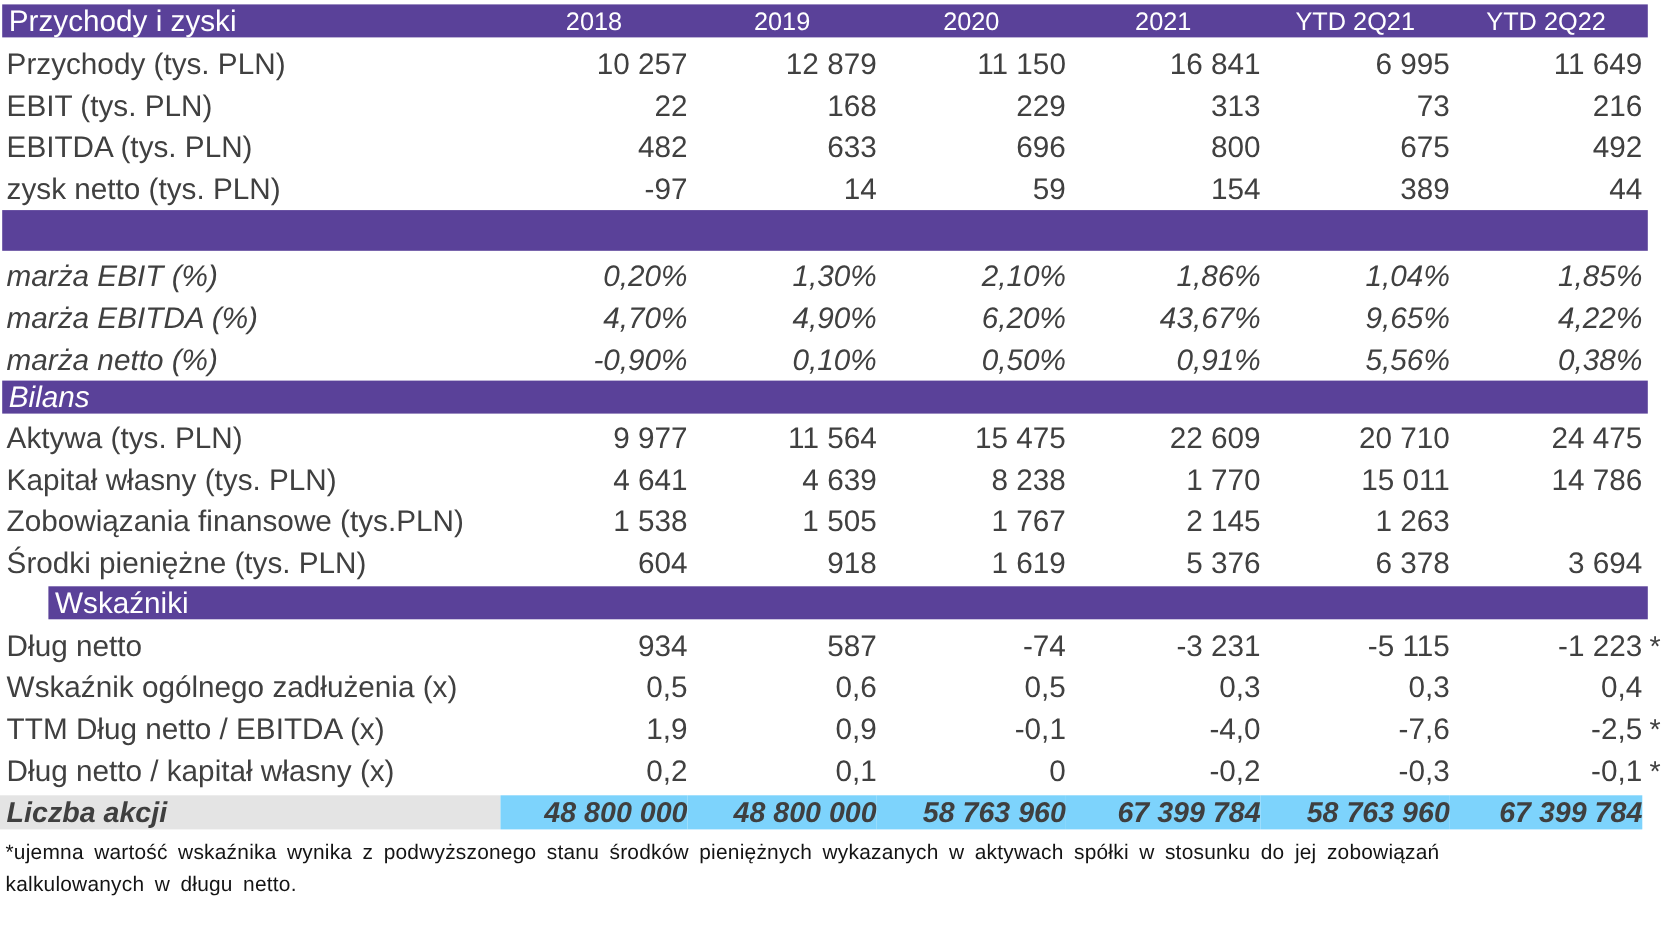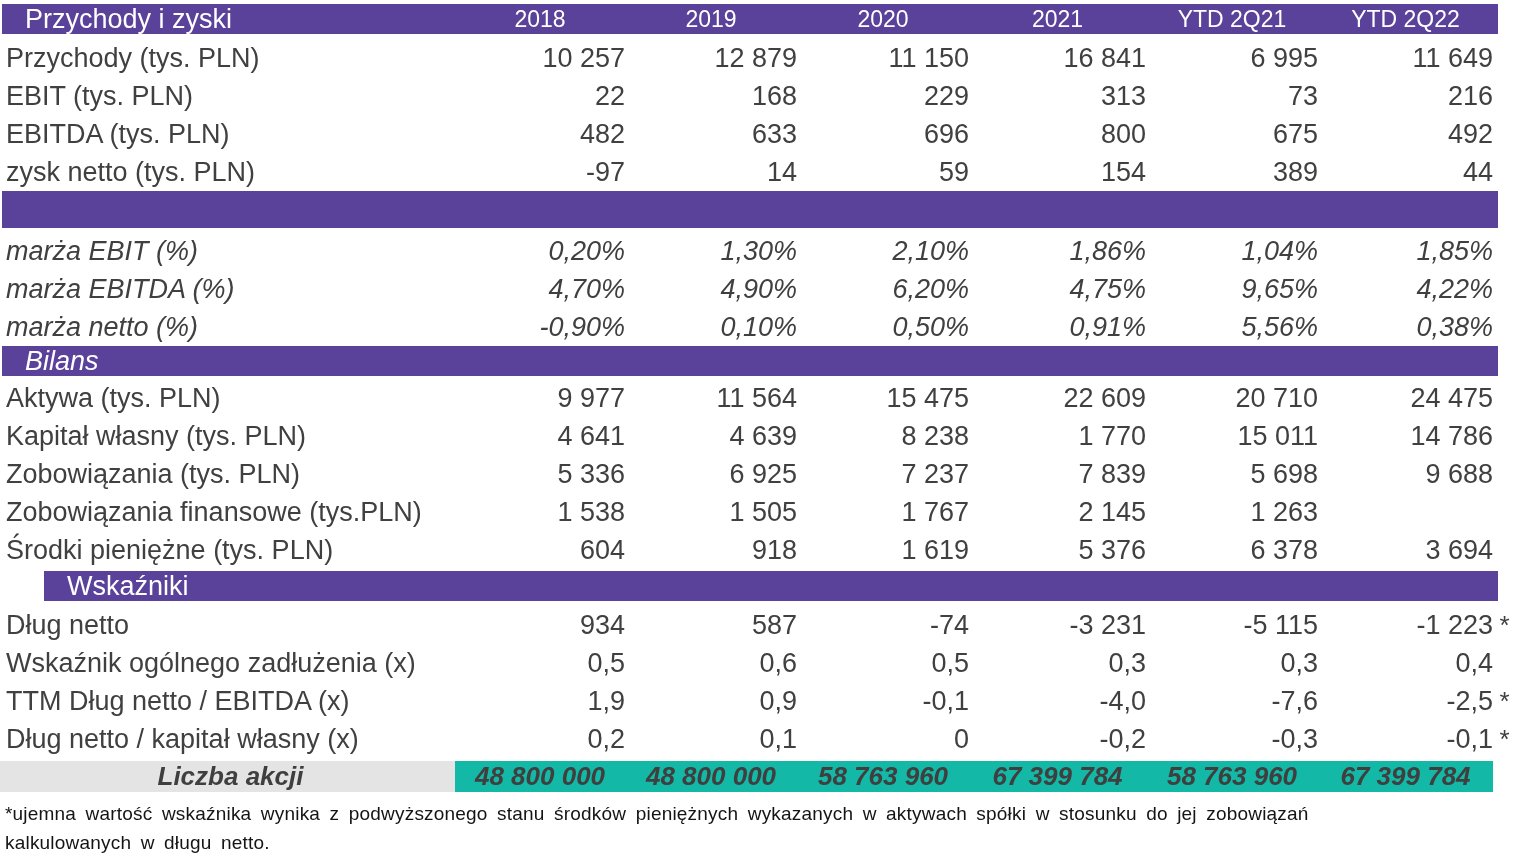--- a/index.html
+++ b/index.html
@@ -28,21 +28,21 @@
     height: 30px;
     margin: 0 18px 0 2px;
     box-sizing: border-box;
   }
   .bar.grid {
     grid-template-columns: 453px 170px 172px 172px 177px 172px 175px;
   }
   .bar .title {
     font-size: 27px;
     line-height: 30px;
-    padding-left: 23px;
+    padding-left: 6px;
     white-space: nowrap;
   }
   .bar .ycell {
     font-size: 23px;
     line-height: 30px;
     text-align: center;
     white-space: nowrap;
   }
   .sepbar {
     background: #5a4199;
@@ -64,24 +64,23 @@
   .mt2 { margin-top: 2px; margin-left: 44px; }
 
   
   .shares { height: 31px; margin-top: 3px; }
   .shares .cell {
     font-size: 26px;
     line-height: 31px;
     font-weight: bold;
     font-style: italic;
     color: #3f3f3f;
-    text-align: center;
   }
   .shares .cell.label { background: #e4e4e4; height: 31px; }
-  .shares .cell.num { background: #14b8a6; height: 31px; }
+  .shares .cell.num { background: #7dd3fc; height: 31px; }
 
   
   .footnote {
     margin-top: 7px;
     padding-left: 5px;
     width: 1345px;
     font-size: 19px;
     line-height: 1.55;
     color: #141414;
     letter-spacing: 0.2px;
@@ -154,21 +153,21 @@
     <div class="cell num">1,86%</div>
     <div class="cell num">1,04%</div>
     <div class="cell num">1,85%</div>
     <div class="cell note"></div>
   </div>
   <div class="row grid italic">
     <div class="cell label">marża EBITDA (%)</div>
     <div class="cell num">4,70%</div>
     <div class="cell num">4,90%</div>
     <div class="cell num">6,20%</div>
-    <div class="cell num">4,75%</div>
+    <div class="cell num">43,67%</div>
     <div class="cell num">9,65%</div>
     <div class="cell num">4,22%</div>
     <div class="cell note"></div>
   </div>
   <div class="row grid italic">
     <div class="cell label">marża netto (%)</div>
     <div class="cell num">-0,90%</div>
     <div class="cell num">0,10%</div>
     <div class="cell num">0,50%</div>
     <div class="cell num">0,91%</div>
@@ -194,30 +193,20 @@
     <div class="cell label">Kapitał własny (tys. PLN)</div>
     <div class="cell num">4 641</div>
     <div class="cell num">4 639</div>
     <div class="cell num">8 238</div>
     <div class="cell num">1 770</div>
     <div class="cell num">15 011</div>
     <div class="cell num">14 786</div>
     <div class="cell note"></div>
   </div>
   <div class="row grid">
-    <div class="cell label">Zobowiązania (tys. PLN)</div>
-    <div class="cell num">5 336</div>
-    <div class="cell num">6 925</div>
-    <div class="cell num">7 237</div>
-    <div class="cell num">7 839</div>
-    <div class="cell num">5 698</div>
-    <div class="cell num">9 688</div>
-    <div class="cell note"></div>
-  </div>
-  <div class="row grid">
     <div class="cell label">Zobowiązania finansowe (tys.PLN)</div>
     <div class="cell num">1 538</div>
     <div class="cell num">1 505</div>
     <div class="cell num">1 767</div>
     <div class="cell num">2 145</div>
     <div class="cell num">1 263</div>
     <div class="cell note"></div>
   </div>
   <div class="row grid">
     <div class="cell label">Środki pieniężne (tys. PLN)</div>

